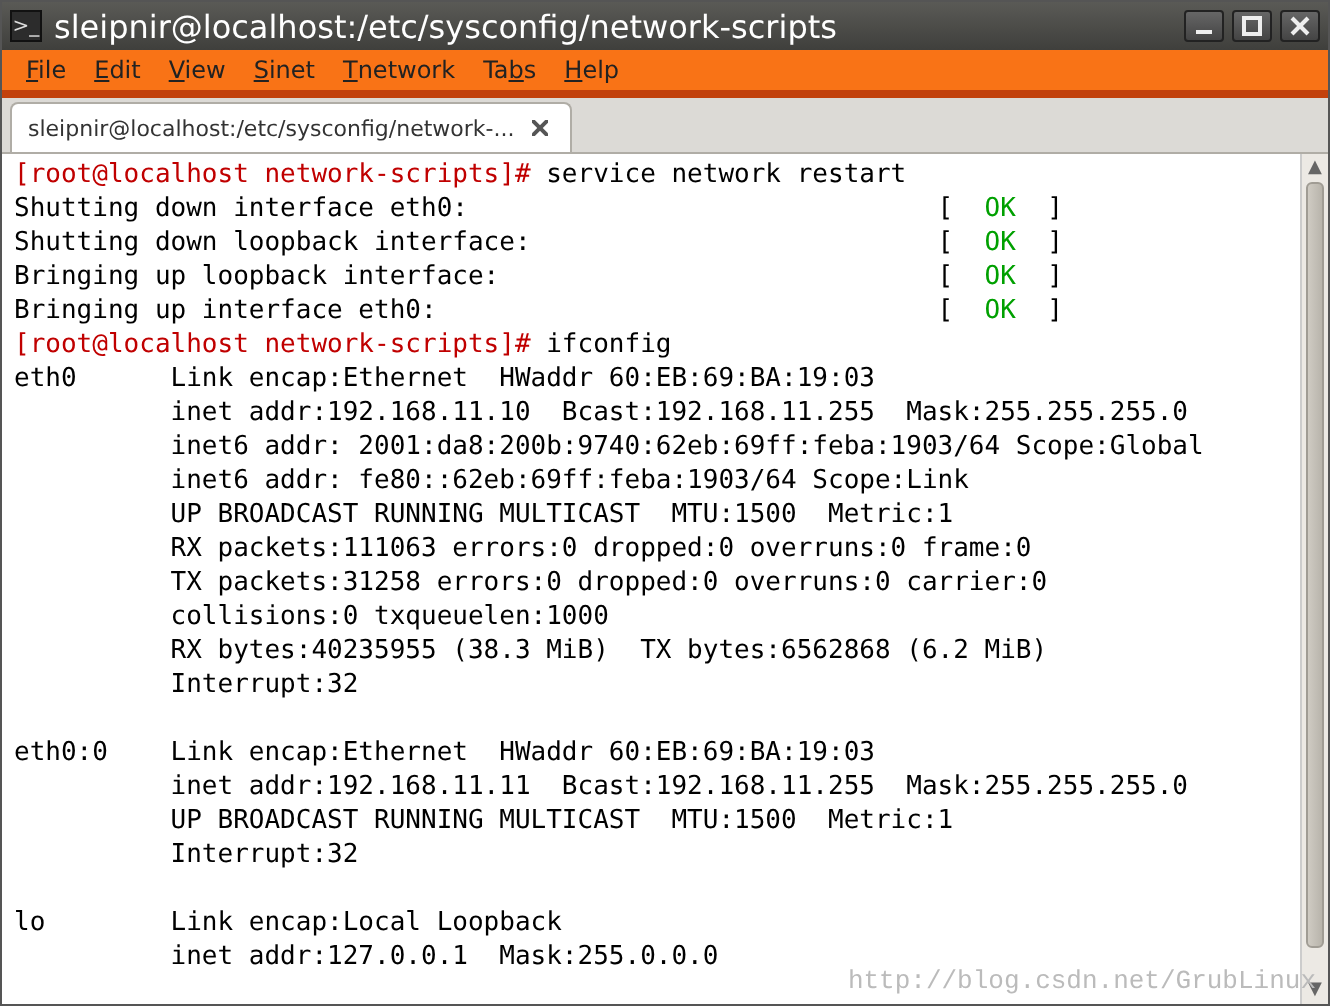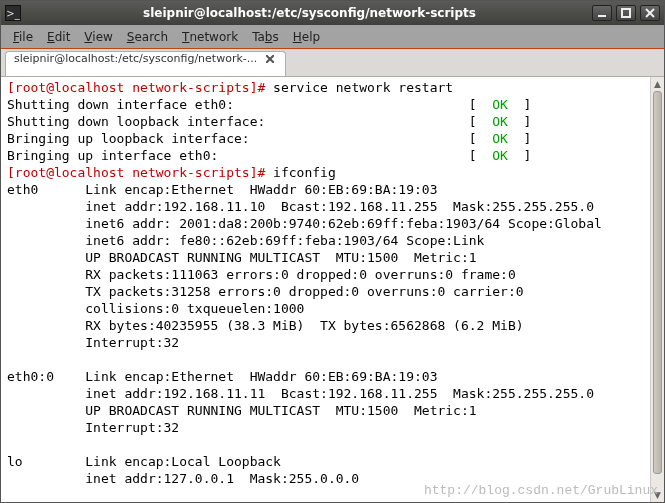--- a/index.html
+++ b/index.html
@@ -27,42 +27,41 @@
   .titlebar .app-icon {
     width: 16px; height: 16px;
     background: #2c2c2c;
     border: 1px solid #111;
     margin-right: 6px;
     display: flex; align-items: center; justify-content: center;
     font-size: 10px; color: #ddd;
   }
   .titlebar .title {
     flex: 1;
-    text-align: center;
-    font-weight: bold;
-    font-size: 12px;
+    font-weight: normal;
+    font-size: 16px;
     color: #fff;
   }
   .titlebar .win-controls {
     display: flex; gap: 4px;
   }
   .titlebar .win-btn {
     width: 20px; height: 16px;
     background: linear-gradient(to bottom, #666, #444);
     border: 1px solid #222;
     border-radius: 2px;
     display: flex; align-items: center; justify-content: center;
     color: #eee; font-size: 10px;
     cursor: pointer;
   }
   .win-btn svg { width: 10px; height: 10px; stroke: #eee; stroke-width: 2; fill: none; }
   
   .menubar {
-    background: #a3a3a3;
-    border-bottom: 1px solid #c2410c;
+    background: #f97316;
+    border-bottom: 4px solid #c2410c;
     height: 24px;
     display: flex;
     align-items: center;
     padding: 0 6px;
     gap: 2px;
     flex-shrink: 0;
   }
   .menubar .menu-item {
     padding: 2px 6px;
     cursor: pointer;
@@ -75,20 +74,21 @@
     border-bottom: 1px solid #b0ada6;
     height: 28px;
     display: flex;
     align-items: flex-end;
     padding: 0 4px;
     gap: 2px;
     flex-shrink: 0;
   }
   .tab {
     display: flex;
+    align-items: center;
     height: 24px;
     padding: 0 8px;
     border: 1px solid #b0ada6;
     border-bottom: none;
     background: #e6e4df;
     border-top-left-radius: 4px;
     border-top-right-radius: 4px;
     color: #333;
     font-size: 11px;
     gap: 6px;
@@ -192,21 +192,21 @@
           <line x1="9" y1="1" x2="1" y2="9"></line>
         </svg>
     </div>
   </div>
 </div>
 
 <div class="menubar">
   <div class="menu-item"><span class="mn">F</span><span></span><span>ile</span></div>
   <div class="menu-item"><span class="mn">E</span><span>dit</span></div>
   <div class="menu-item"><span class="mn">V</span><span>iew</span></div>
-  <div class="menu-item"><span class="mn">S</span><span>earch</span></div>
+  <div class="menu-item"><span class="mn">S</span><span>inet</span></div>
   <div class="menu-item"><span class="mn">T</span><span>network</span></div>
   <div class="menu-item"><span>Ta</span><span class="mn">b</span><span>s</span></div>
   <div class="menu-item"><span class="mn">H</span><span>elp</span></div>
 </div>
 
 <div class="tabbar">
   <div class="tab active">
     <span class="tab-label">sleipnir@localhost:/etc/sysconfig/network-...</span>
     <span class="tab-close">
       <svg>

